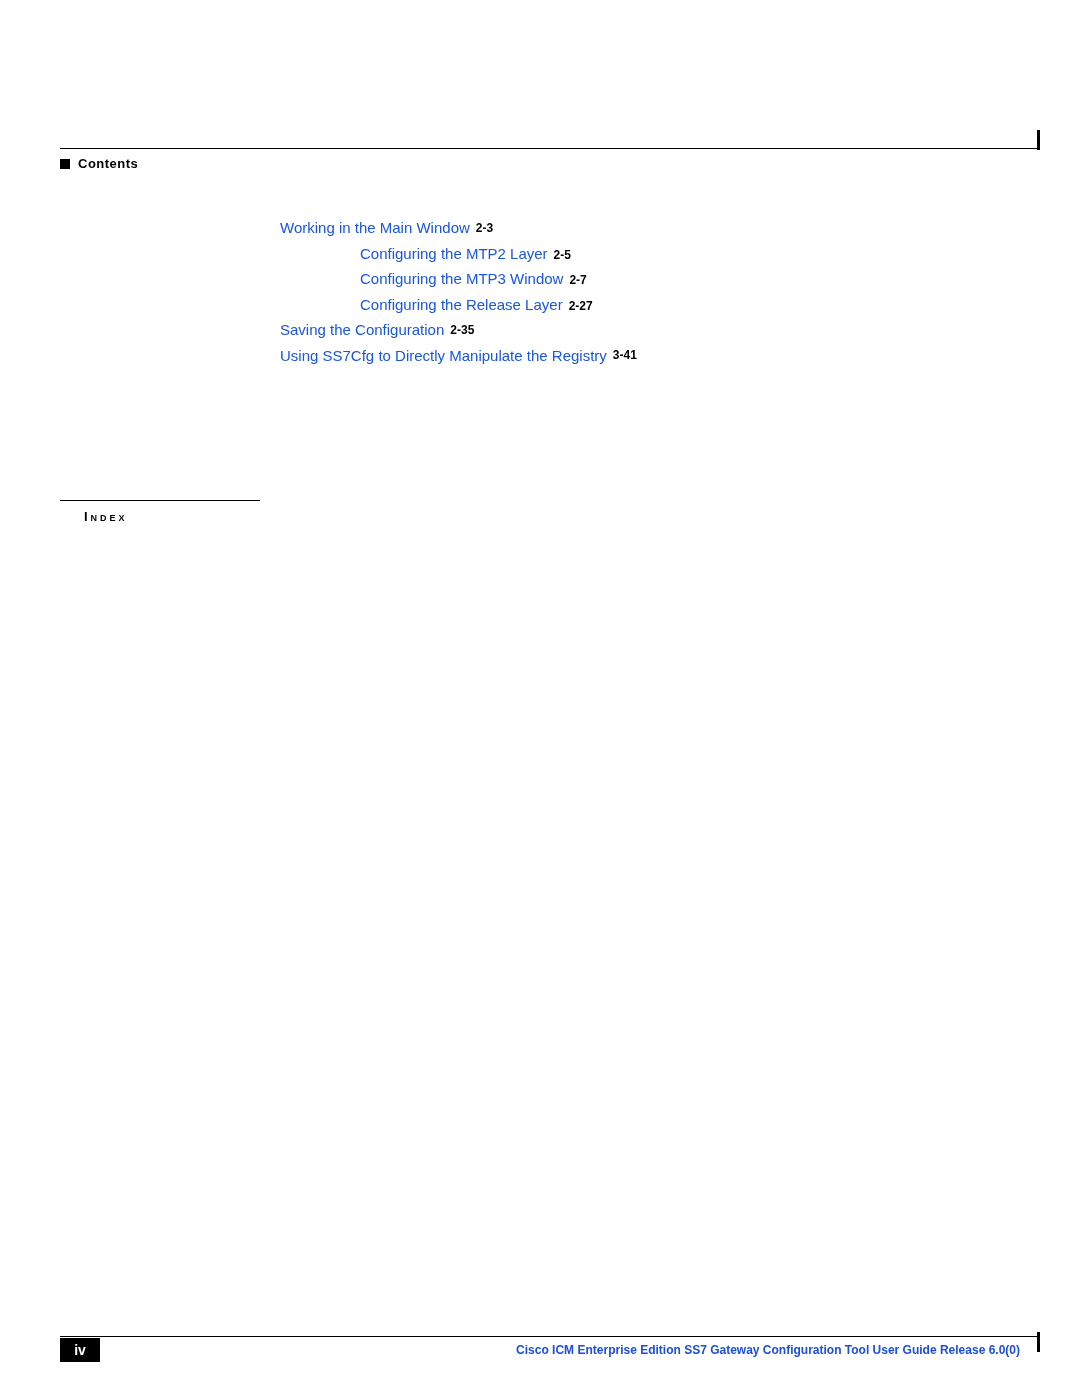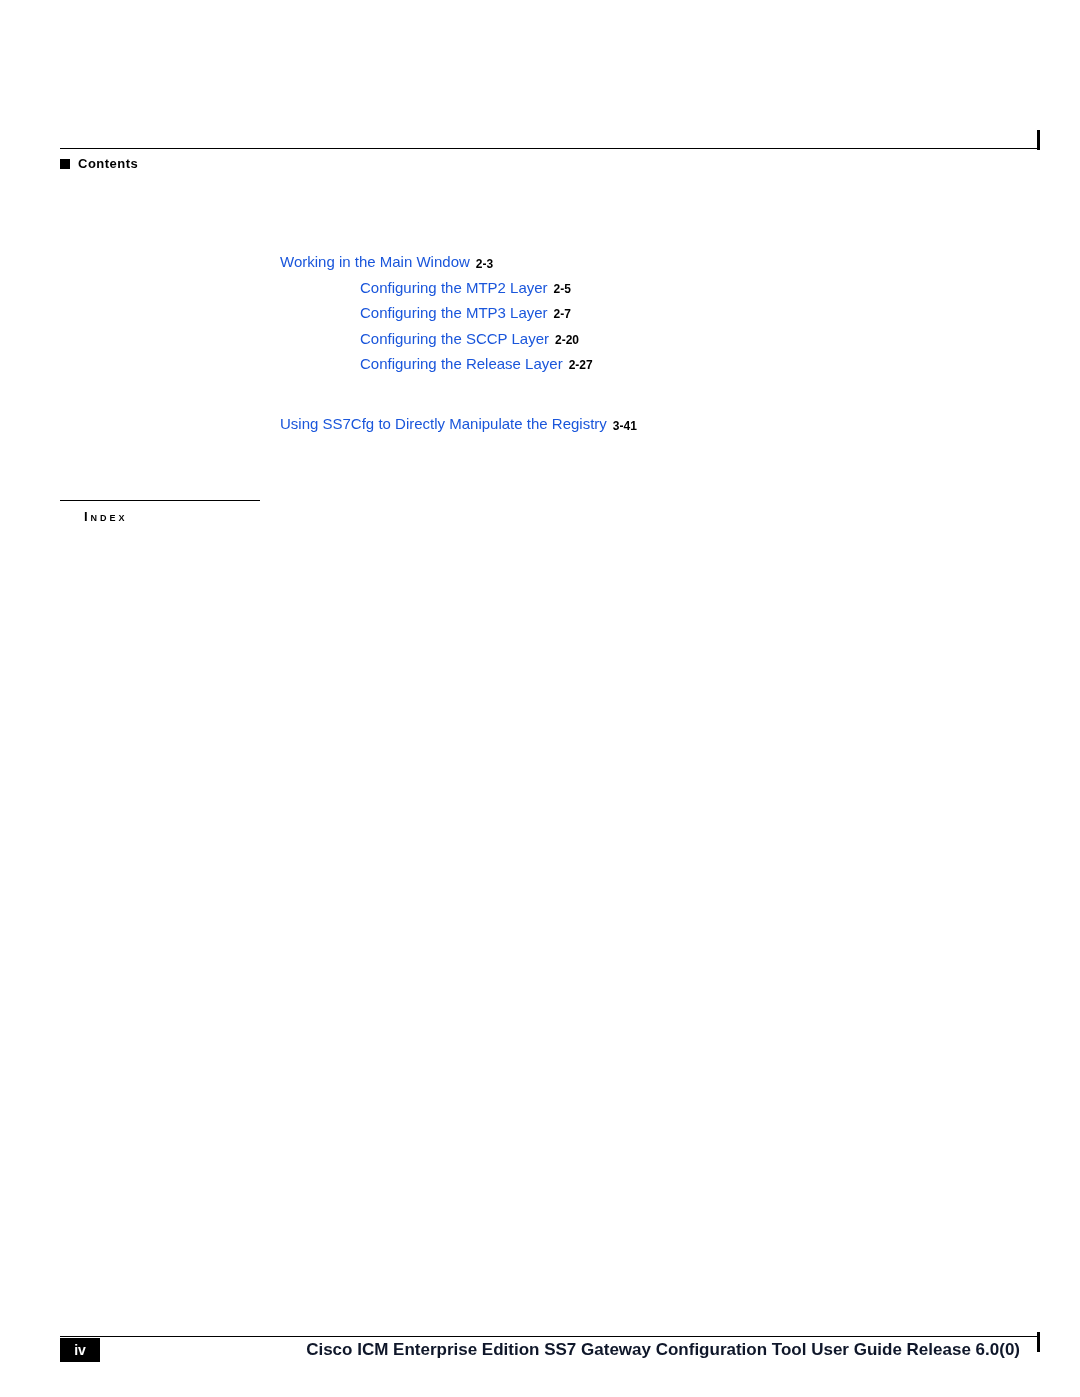--- a/index.html
+++ b/index.html
@@ -69,24 +69,23 @@
 
     
     .toc-area {
       position: absolute;
       top: 215px;
       left: 280px;
     }
 
     .toc-item {
       display: flex;
-      align-items: flex-end;
+      align-items: center;
       margin-bottom: 0px;
       line-height: 1.7;
-      margin-top: 34px;
     }
 
     .toc-link {
       color: #1a56db;
       text-decoration: none;
       font-size: 15px;
     }
 
     .toc-number {
       color: #000000;
@@ -162,22 +161,22 @@
       background: #000000;
       color: #ffffff;
       font-size: 14px;
       font-weight: bold;
       padding: 4px 14px;
       min-width: 40px;
       text-align: center;
     }
 
     .footer-text {
-      font-size: 17px;
-      color: #0f172a;
+      font-size: 12px;
+      color: #1d4ed8;
       font-weight: bold;
       text-align: right;
     }
   </style>
 </head>
 <body>
 
 <div class="page-container">
 
   <div class="top-right-bar"></div>
@@ -195,34 +194,34 @@
       <a class="toc-link" href="#">Working in the Main Window</a>
       <span class="toc-number">2-3</span>
     </div>
 
     <div class="toc-item-indented">
       <a class="toc-link" href="#">Configuring the MTP2 Layer</a>
       <span class="toc-number">2-5</span>
     </div>
 
     <div class="toc-item-indented">
-      <a class="toc-link" href="#">Configuring the MTP3 Layer</a>
+      <a class="toc-link" href="#">Configuring the MTP3 Window</a>
       <span class="toc-number">2-7</span>
     </div>
 
-    <div class="toc-item-indented">
-      <a class="toc-link" href="#">Configuring the SCCP Layer</a>
-      <span class="toc-number">2-20</span>
-    </div>
 
     <div class="toc-item-indented">
       <a class="toc-link" href="#">Configuring the Release Layer</a>
       <span class="toc-number">2-27</span>
     </div>
 
+    <div class="toc-item">
+      <a class="toc-link" href="#">Saving the Configuration</a>
+      <span class="toc-number">2-35</span>
+    </div>
 
 
     <div class="toc-item">
       <a class="toc-link" href="#">Using SS7Cfg to Directly Manipulate the Registry</a>
       <span class="toc-number">3-41</span>
     </div>
 
   </div>
 
   <div class="index-section">

